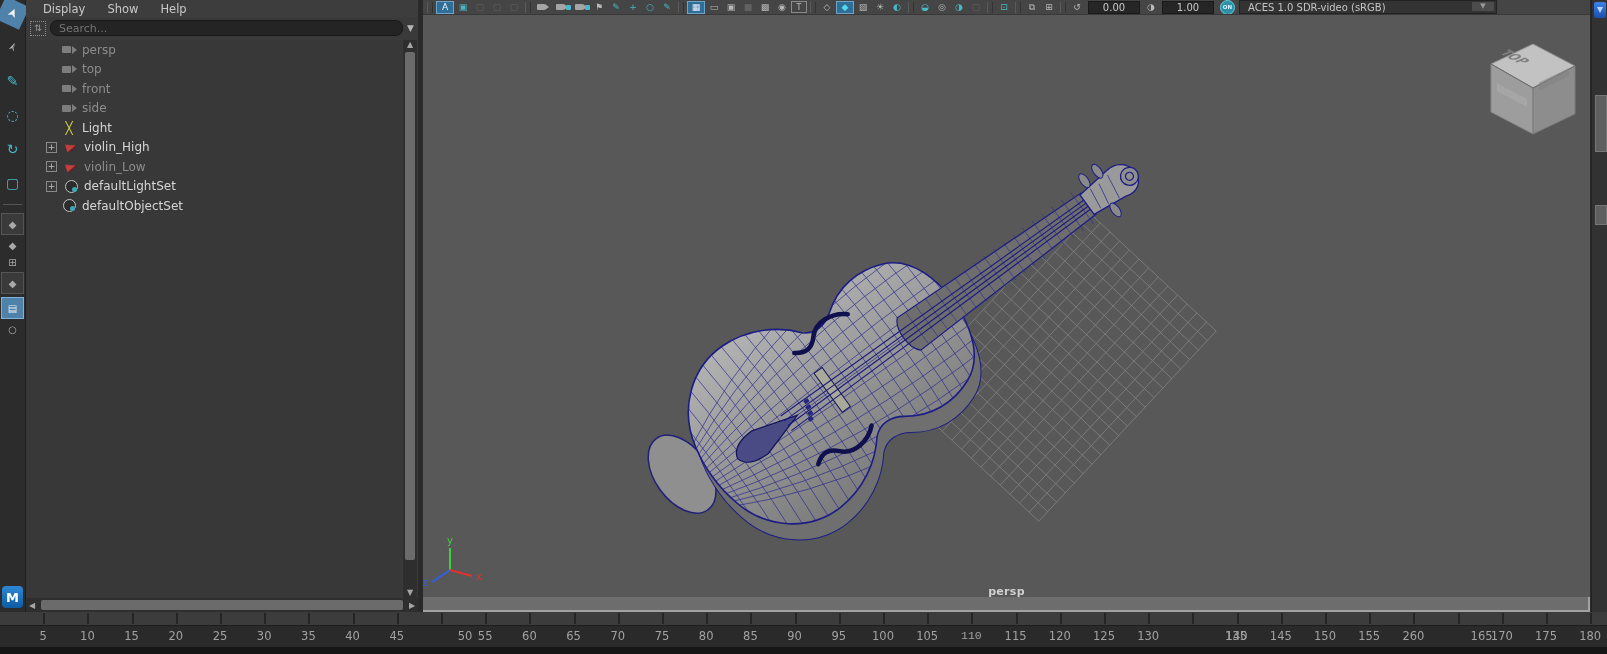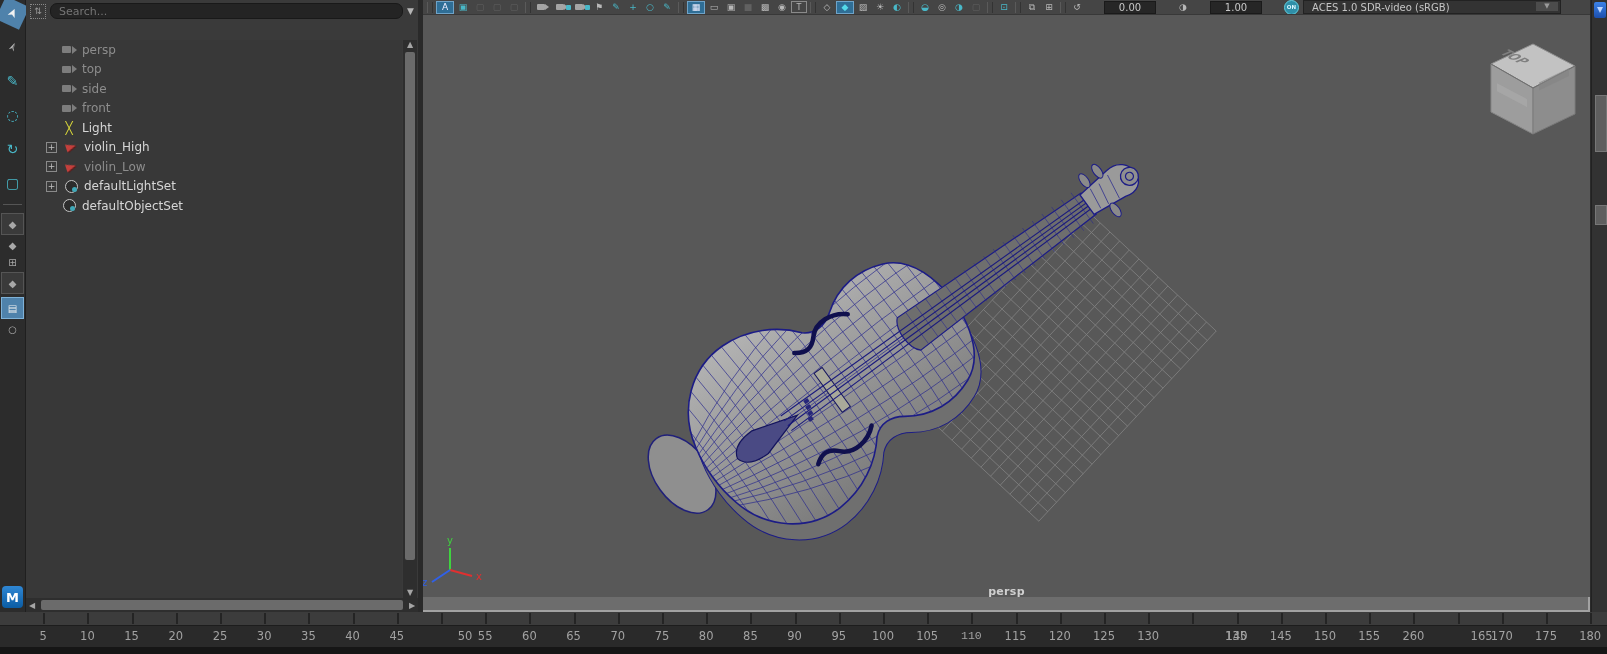--- a/index.html
+++ b/index.html
@@ -62,21 +62,21 @@
   .vpi.dim{color:#616161;}
   .vpi.active{background:#2f6e96;border:1px solid #6fa3c8;color:#eef;height:11px;}
   .vpi.activeteal{background:#2f6e96;border:1px solid #6fa3c8;color:#54d8e8;height:11px;}
   .vpi.boxed{border:1px solid #8a8a8a;height:10px;min-width:14px;font-size:8px;}
   .vpi-sep{width:4px;height:11px;border-left:1px solid #5a5a5a;border-right:1px solid #333;margin:0 2px;}
   .vp-cam{display:inline-flex;align-items:center;position:relative;padding:0 3px;}
   .vp-cam .b{width:8px;height:6px;background:#a5a5a5;border-radius:1px;}
   .vp-cam .l{width:0;height:0;border-top:3px solid transparent;border-bottom:3px solid transparent;border-right:4px solid #a5a5a5;transform:scaleX(-1);}
   .vp-cam .dot{position:absolute;right:0;bottom:0;width:5px;height:5px;border-radius:1px;background:#49b8c8;}
   .vp-field{width:50px;height:11px;background:#262626;border:1px solid #1a1a1a;color:#c8c8c8;font-size:10px;
-            display:flex;align-items:center;justify-content:center;margin:0 18px;}
+            display:flex;align-items:center;justify-content:center;margin:0 2px;}
   .vp-badge{width:13px;height:13px;border-radius:50%;background:#2f8fa8;border:1px solid #63cfdf;color:#d8f6ff;
             font-size:5.5px;font-weight:bold;display:flex;align-items:center;justify-content:center;margin:0 3px;}
   #vp-viewxform{width:248px;height:12px;background:#333;border:1px solid #222;color:#c4c4c4;font-size:10px;
                 display:flex;align-items:center;padding-left:8px;position:relative;}
   #vp-viewxform .dd{position:absolute;right:2px;top:1px;width:22px;height:9px;background:#4c4c4c;color:#9a9a9a;
                     font-size:7px;text-align:center;line-height:9px;}
   #persp-label{position:absolute;left:50%;bottom:14px;transform:translateX(-50%);font-size:11px;color:#d0d0d0;font-weight:bold;letter-spacing:.3px;}
   #vp-bottom-strip{position:absolute;left:0;bottom:0;height:13px;right:0;background:#6d6d6d;border-bottom:2px solid #a2a2a2;border-right:2px solid #a2a2a2;}
   
   #right-strip{position:absolute;left:1591px;top:0;width:16px;height:612px;background:#323232;border-left:1px solid #222;}
@@ -110,20 +110,25 @@
         <div class="layout-btn mini">◆</div>
         <div class="layout-btn mini">⊞</div>
         <div class="layout-btn">◆</div>
         <div class="layout-btn active">▤</div>
         <div class="layout-btn mini">○</div>
       </div>
     <div id="maya-logo">M</div>
   </div>
 
   <div id="outliner">
+    <div id="outliner-menubar">
+      <span class="menu-item">Display</span>
+      <span class="menu-item">Show</span>
+      <span class="menu-item">Help</span>
+    </div>
     <div id="search-row">
       <span id="filter-icon">⇅</span>
       <input id="search-input" placeholder="Search..." style="">
       <span id="search-dd">▼</span>
     </div>
     <div id="tree">
         <div class="row dim">
           <span class="expander none"></span>
           <span class="ic">
             <span class="cam-ic">
@@ -144,31 +149,31 @@
           <span class="lbl">top</span>
         </div>
         <div class="row dim">
           <span class="expander none"></span>
           <span class="ic">
             <span class="cam-ic">
               <span class="b"></span>
               <span class="l"></span>
             </span>
           </span>
-          <span class="lbl">side</span>
+          <span class="lbl">front</span>
         </div>
         <div class="row dim">
           <span class="expander none"></span>
           <span class="ic">
             <span class="cam-ic">
               <span class="b"></span>
               <span class="l"></span>
             </span>
           </span>
-          <span class="lbl">front</span>
+          <span class="lbl">side</span>
         </div>
         <div class="row">
           <span class="expander none"></span>
           <span class="ic">
             <span class="light-ic">╳</span>
           </span>
           <span class="lbl">Light</span>
         </div>
         <div class="row">
           <span class="expander">+</span>

